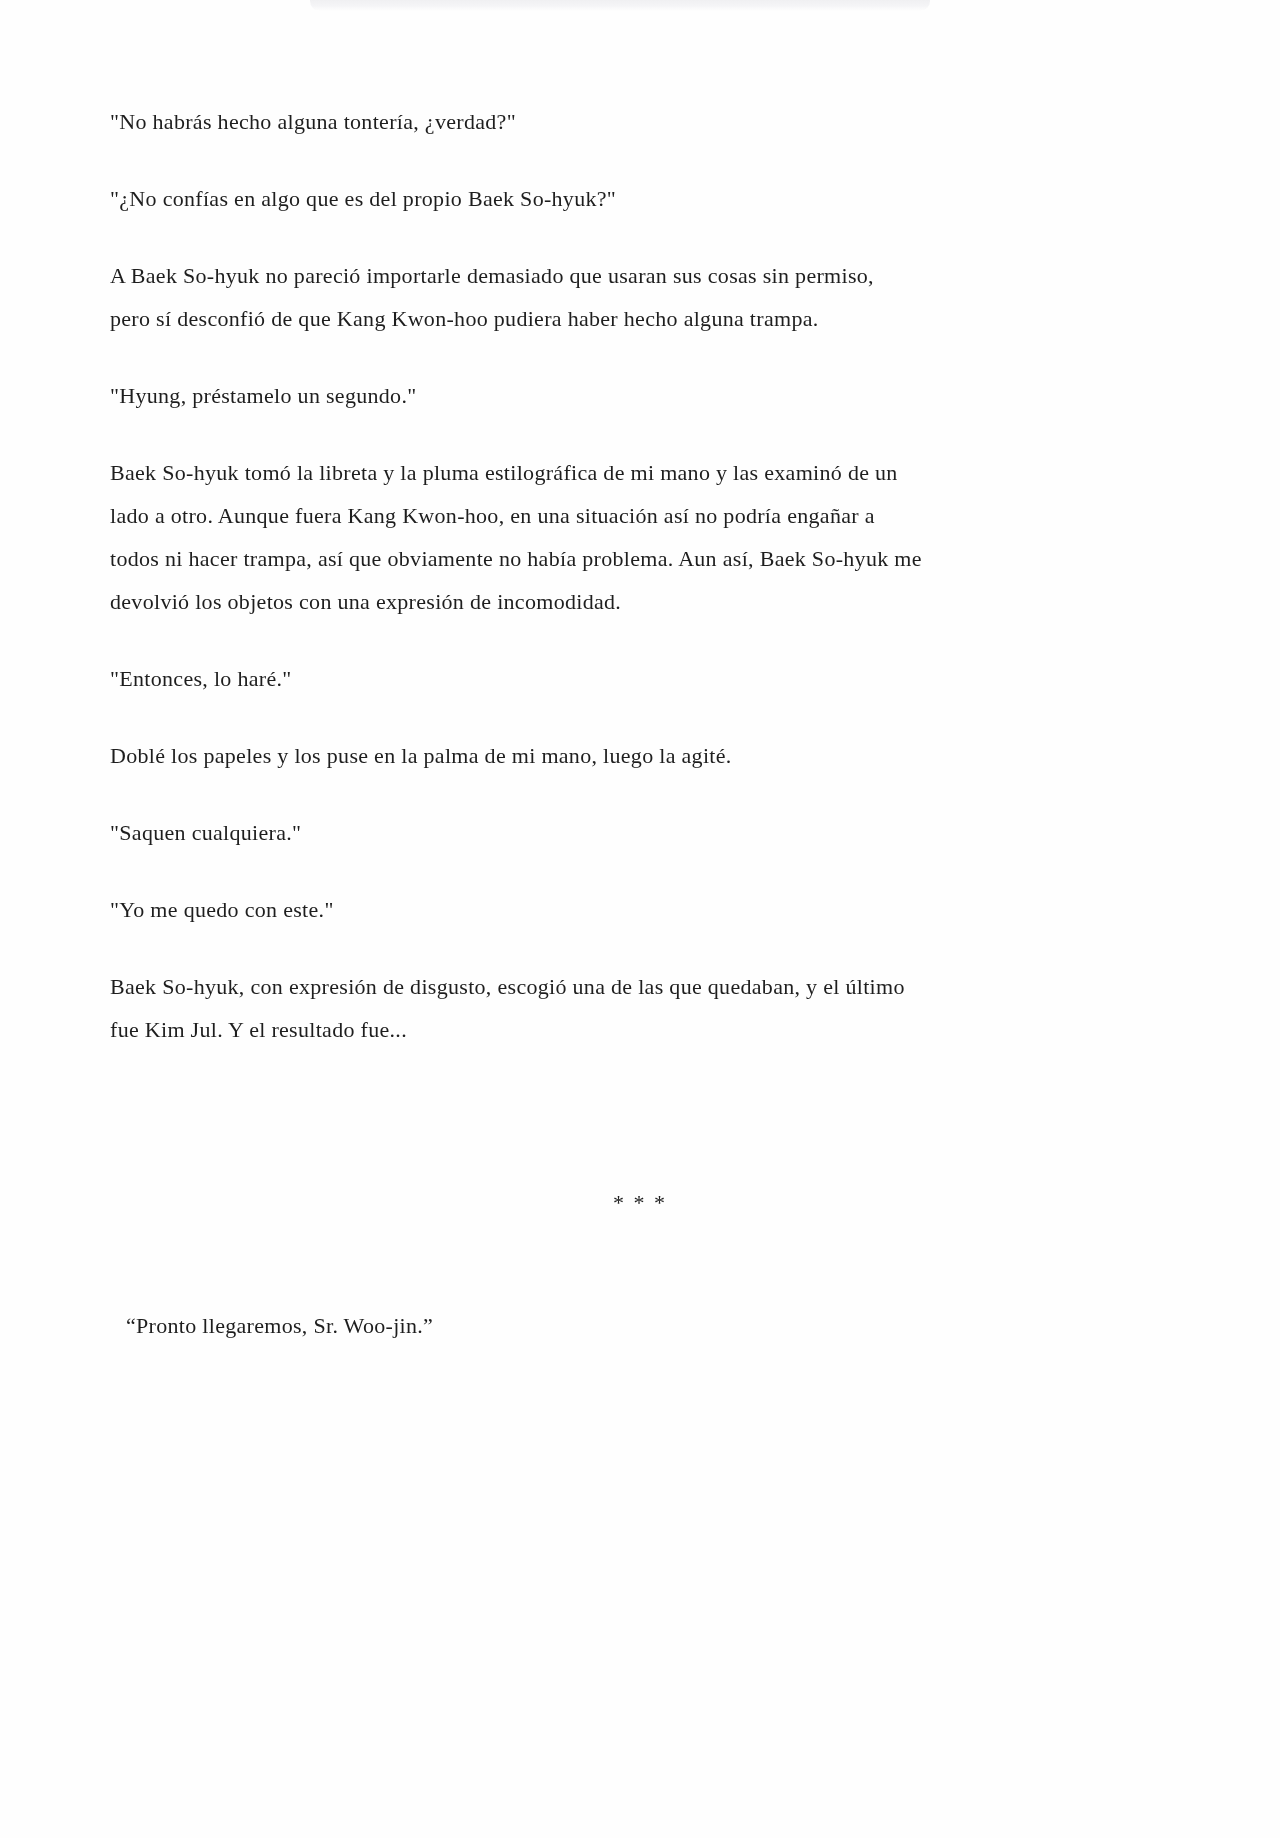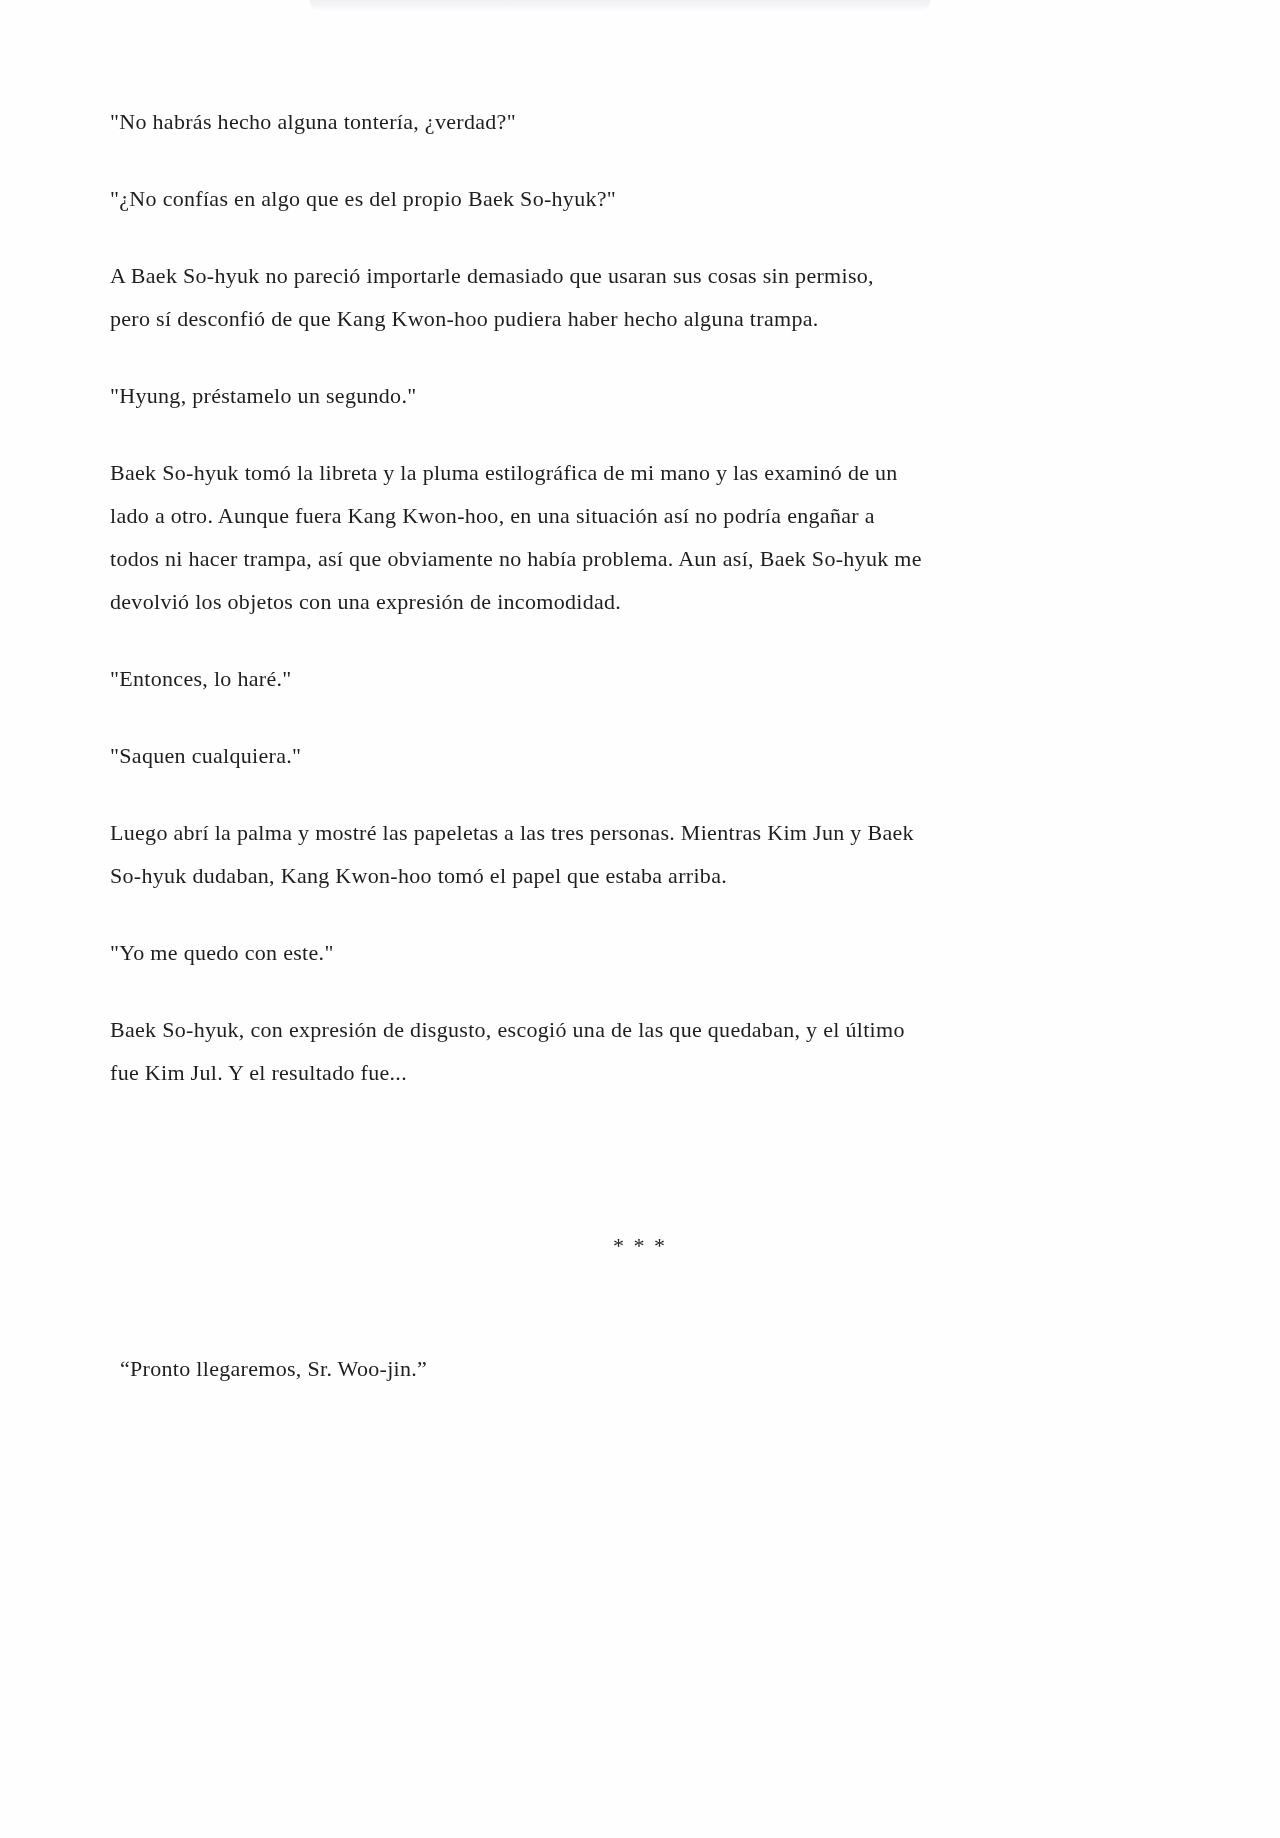--- a/index.html
+++ b/index.html
@@ -42,21 +42,21 @@
     white-space: pre-line; 
   }
   .scene-break {
     margin: 130px 0 80px 0;
     font-size: 22px;
     line-height: 43px;
     text-align: center;
     letter-spacing: 2px;
   }
   .closing {
-    margin: 10px;
+    margin: 16px;
     font-size: 22px;
     line-height: 43px;
     letter-spacing: 0.3px;
     white-space: pre-line;
   }
 </style>
 </head>
 <body>
 
 <div class="page">
@@ -67,23 +67,22 @@
         <p class="para">"No habrás hecho alguna tontería, ¿verdad?"</p>
         <p class="para">"¿No confías en algo que es del propio Baek So-hyuk?"</p>
         <p class="para">A Baek So-hyuk no pareció importarle demasiado que usaran sus cosas sin permiso,
 pero sí desconfió de que Kang Kwon-hoo pudiera haber hecho alguna trampa.</p>
         <p class="para">"Hyung, préstamelo un segundo."</p>
         <p class="para">Baek So-hyuk tomó la libreta y la pluma estilográfica de mi mano y las examinó de un
 lado a otro. Aunque fuera Kang Kwon-hoo, en una situación así no podría engañar a
 todos ni hacer trampa, así que obviamente no había problema. Aun así, Baek So-hyuk me
 devolvió los objetos con una expresión de incomodidad.</p>
         <p class="para">"Entonces, lo haré."</p>
+        <p class="para">Doblé los papeles y los puse en la palma de mi mano, luego la agité.</p>
         <p class="para">"Saquen cualquiera."</p>
-        <p class="para">Luego abrí la palma y mostré las papeletas a las tres personas. Mientras Kim Jun y Baek
-So-hyuk dudaban, Kang Kwon-hoo tomó el papel que estaba arriba.</p>
         <p class="para">"Yo me quedo con este."</p>
         <p class="para">Baek So-hyuk, con expresión de disgusto, escogió una de las que quedaban, y el último
 fue Kim Jul. Y el resultado fue...</p>
       </div>
 
     <div class="scene-break">* * *</div>
 
     <p class="closing">“Pronto llegaremos, Sr. Woo-jin.”</p>
   </div>
 </div>

